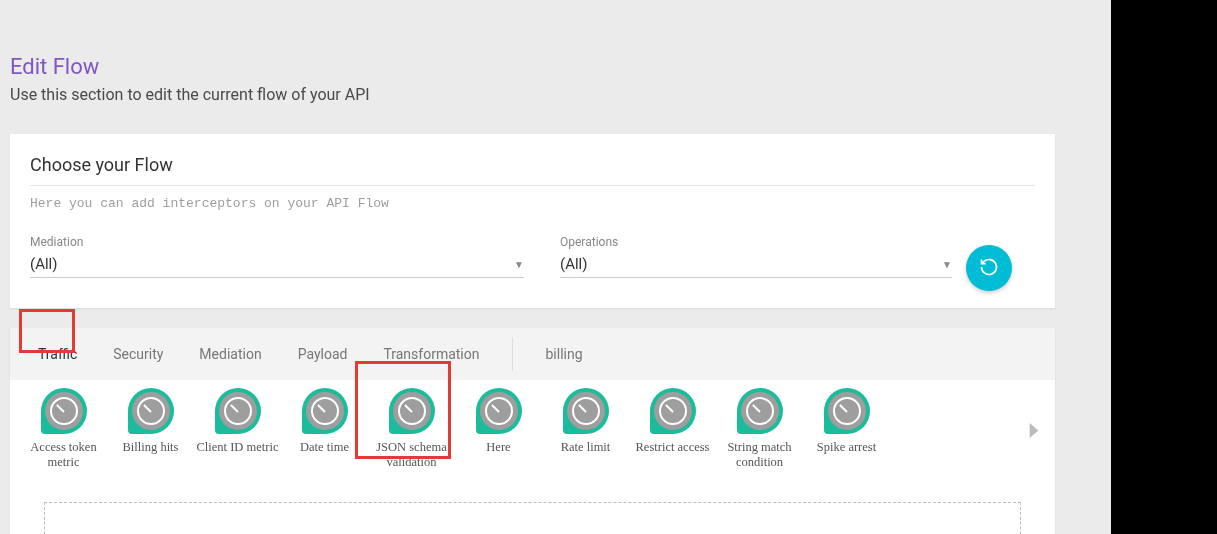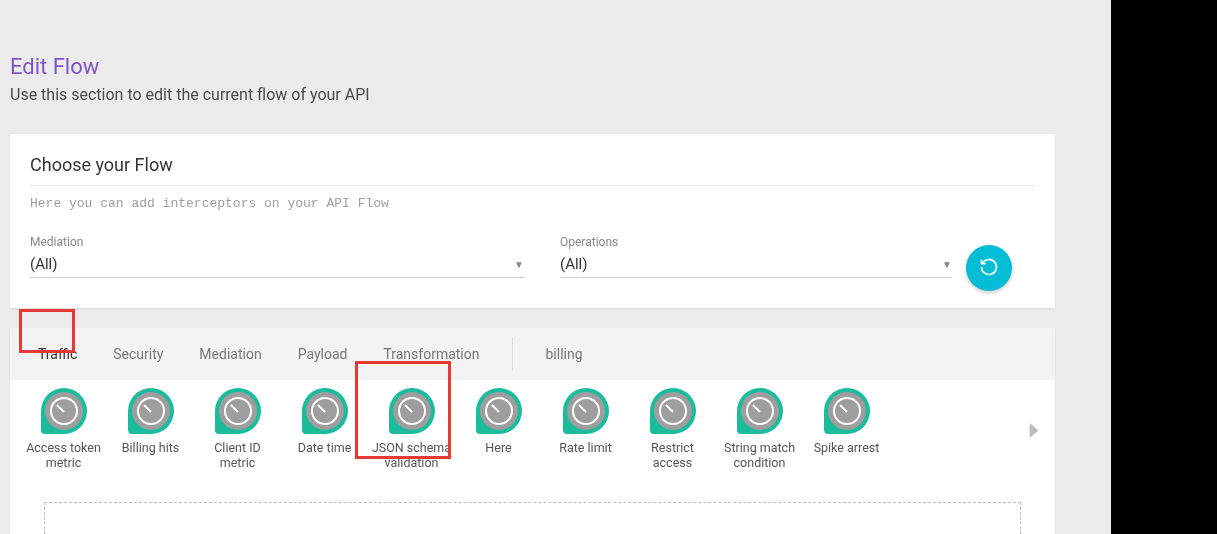--- a/index.html
+++ b/index.html
@@ -173,20 +173,21 @@
     padding: 8px 10px 10px 10px;
     position: relative;
   }
   .interceptor {
     width: 87px;
     display: flex;
     flex-direction: column;
     align-items: center;
     cursor: grab;
     margin-bottom: 4px;
+    font-family: Liberation Serif, serif;
   }
   .gauge-wrap {
     position: relative;
     width: 46px;
     height: 46px;
     margin-bottom: 6px;
   }
   .gauge-bg {
     position:absolute;
     inset:0;

